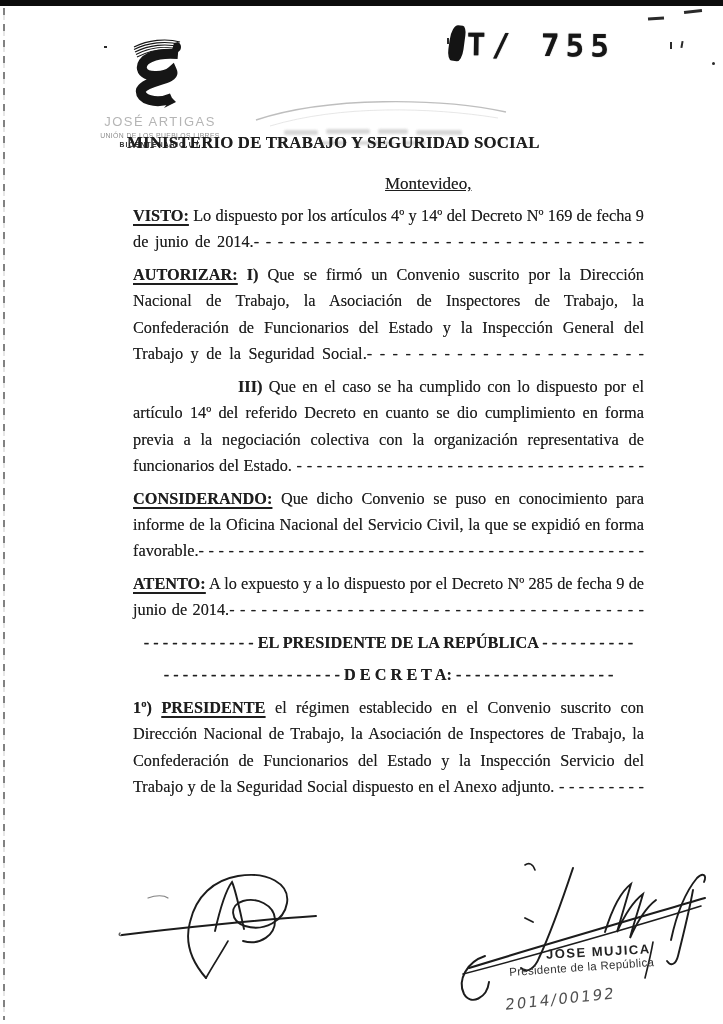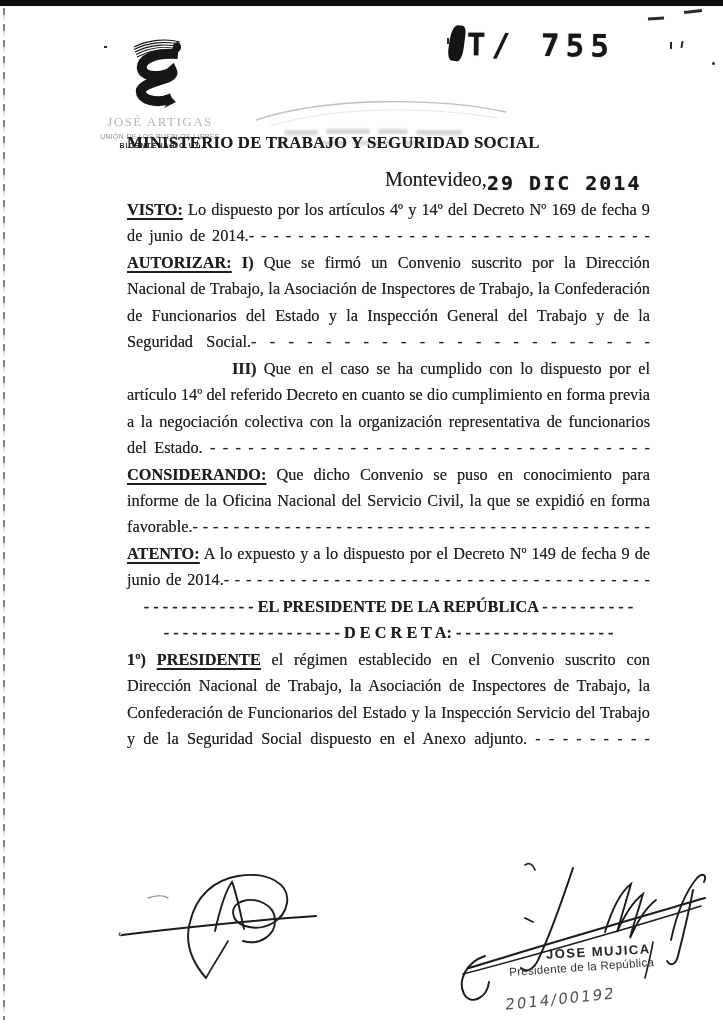--- a/index.html
+++ b/index.html
@@ -10,54 +10,54 @@
   
   .top-bar{position:absolute;left:0;top:0;width:723px;height:6px;background:#0d0d0d;}
   .left-scan-line{
     position:absolute;left:3px;top:8px;width:2px;height:1012px;
     background:repeating-linear-gradient(180deg, rgba(45,45,45,.75) 0 7px, rgba(45,45,45,.15) 7px 12px, transparent 12px 16px);
     opacity:.8;
   }
   .artifact{position:absolute;background:#2a2a2a;}
   
   .logo-block{position:absolute;left:92px;top:34px;width:136px;text-align:center;}
-  .logo-name{font-family:Liberation Serif, serif;font-size:13px;letter-spacing:1.5px;color:#b5b5b5;margin-top:2px;}
+  .logo-name{font-family:Liberation Sans, sans-serif;font-size:13px;letter-spacing:1.5px;color:#b5b5b5;margin-top:2px;}
   .logo-sub{font-family:"Liberation Sans",sans-serif;font-size:6.8px;letter-spacing:.4px;color:#8d8d8d;margin-top:3px;}
   .logo-site{font-family:"Liberation Sans",sans-serif;font-size:6.8px;font-weight:bold;letter-spacing:1.2px;color:#303030;margin-top:2px;}
   .ghost-stamp{position:absolute;left:248px;top:88px;opacity:.9;}
   
   .stamp-number{
     position:absolute;left:450px;top:20px;
     font-family:"DejaVu Sans Mono",monospace;font-weight:bold;font-size:31px;
     letter-spacing:6px;color:#161616;transform:rotate(.6deg);
     text-shadow:0 0 1px rgba(0,0,0,.7);
     white-space:nowrap;
   }
   .stamp-blob{display:inline-block;width:15px;height:36px;background:#141414;
     border-radius:45% 25% 35% 30%;transform:rotate(7deg) translateY(6px);margin-right:2px;}
   
   .ministry-title{
     position:absolute;left:127px;top:133px;width:523px;
     font-size:16.8px;font-weight:bold;letter-spacing:.2px;white-space:nowrap;
     text-shadow:0 0 .4px rgba(0,0,0,.6);
   }
-  .city{position:absolute;left:385px;top:168px;font-size:20px;text-shadow:0 0 .4px rgba(0,0,0,.5);}
+  .city{position:absolute;left:385px;top:174px;font-size:17px;text-shadow:0 0 .4px rgba(0,0,0,.5);text-decoration:underline;}
   .date-stamp{
     position:absolute;left:487px;top:171px;
     font-family:"DejaVu Sans Mono",monospace;font-weight:bold;font-size:20px;
     letter-spacing:2px;color:#1a1a1a;white-space:nowrap;
     text-shadow:0 0 .8px rgba(0,0,0,.65);
   }
   
   .doc-body{
     position:absolute;left:127px;top:197px;width:523px;
     font-size:16.3px;line-height:26.45px;
     text-align:justify;text-shadow:0 0 .4px rgba(0,0,0,.55);
   }
-  .doc-body p{margin:0;text-align:justify;text-align-last:justify;}
+  .doc-body p{margin:6px;text-align:justify;text-align-last:justify;}
   p.indent{text-indent:105px;}
   p.center-line{text-align:center;text-align-last:center;white-space:nowrap;font-weight:bold;}
   .b{font-weight:bold;}
   .u{text-decoration:underline;text-decoration-thickness:1.6px;text-underline-offset:3px;}
   
   .sig-svg{position:absolute;}
   .sig-name{
     position:absolute;left:546px;top:944px;
     font-family:"Liberation Sans",sans-serif;font-size:13px;font-weight:600;
     letter-spacing:1.5px;color:#222;transform:rotate(-3deg);white-space:nowrap;
@@ -117,28 +117,27 @@
       <rect x="70" y="53" width="28" height="4" rx="2"></rect>
       <rect x="106" y="53" width="40" height="4" rx="2"></rect>
       <rect x="154" y="53" width="24" height="4" rx="2"></rect>
     </g>
   </svg>
 
   <div class="stamp-number"><span class="stamp-blob"></span><span>T/ 755</span></div>
 
   <div class="ministry-title">MINISTERIO DE TRABAJO Y SEGURIDAD SOCIAL</div>
   <div class="city">Montevideo,</div>
-  <div class="date-stamp">29 DIC 2014</div>
 
   <div class="doc-body">
     <p><span class="b u">VISTO:</span><span> Lo dispuesto por los artículos 4º y 14º del Decreto Nº 169 de fecha 9 de junio de 2014.- - - - - - - - - - - - - - - - - - - - - - - - - - - - - - - - -</span></p>
     <p><span class="b u">AUTORIZAR:</span><span class="b"> I)</span><span> Que se firmó un Convenio suscrito por la Dirección Nacional de Trabajo, la Asociación de Inspectores de Trabajo, la Confederación de Funcionarios del Estado y la Inspección General del Trabajo y de la Seguridad Social.- - - - - - - - - - - - - - - - - - - - - -</span></p>
     <p class="indent"><span class="b">III)</span><span> Que en el caso se ha cumplido con lo dispuesto por el artículo 14º del referido Decreto en cuanto se dio cumplimiento en forma previa a la negociación colectiva con la organización representativa de funcionarios del Estado. - - - - - - - - - - - - - - - - - - - - - - - - - - - - - - - - - - -</span></p>
     <p><span class="b u">CONSIDERANDO:</span><span> Que dicho Convenio se puso en conocimiento para informe de la Oficina Nacional del Servicio Civil, la que se expidió en forma favorable.- - - - - - - - - - - - - - - - - - - - - - - - - - - - - - - - - - - - - - - - - - - - -</span></p>
-    <p><span class="b u">ATENTO:</span><span> A lo expuesto y a lo dispuesto por el Decreto Nº 149 de fecha 9 de junio de 2014.- - - - - - - - - - - - - - - - - - - - - - - - - - - - - - - - - - - - - - -</span></p>
+    <p><span class="b u">ATENTO:</span><span> A lo expuesto y a lo dispuesto por el Decreto Nº 285 de fecha 9 de junio de 2014.- - - - - - - - - - - - - - - - - - - - - - - - - - - - - - - - - - - - - - -</span></p>
     <p class="center-line">- - - - - - - - - - - - EL PRESIDENTE DE LA REPÚBLICA - - - - - - - - - -</p>
     <p class="center-line">- - - - - - - - - - - - - - - - - - - D E C R E T A: - - - - - - - - - - - - - - - - -</p>
     <p><span class="b">1º) </span><span class="b u">PRESIDENTE</span><span> el régimen establecido en el Convenio suscrito con Dirección Nacional de Trabajo, la Asociación de Inspectores de Trabajo, la Confederación de Funcionarios del Estado y la Inspección Servicio del Trabajo y de la Seguridad Social dispuesto en el Anexo adjunto. - - - - - - - - -</span></p>
   </div>
 
   <svg class="sig-svg" style="left:118px;top:858px;" width="240" height="125" viewBox="0 0 240 125">
     <g stroke="#1c1c1c" fill="none" stroke-linecap="round">
       <path d="M30,40 C38,37 46,37 50,40" stroke-width="1.2" opacity=".55"></path>
       <path d="M4,77 C60,70 150,61 198,58" stroke-width="2"></path>
       <path d="M4,77 C2,78 0,77 2,75" stroke-width="1.4" opacity=".7"></path>

